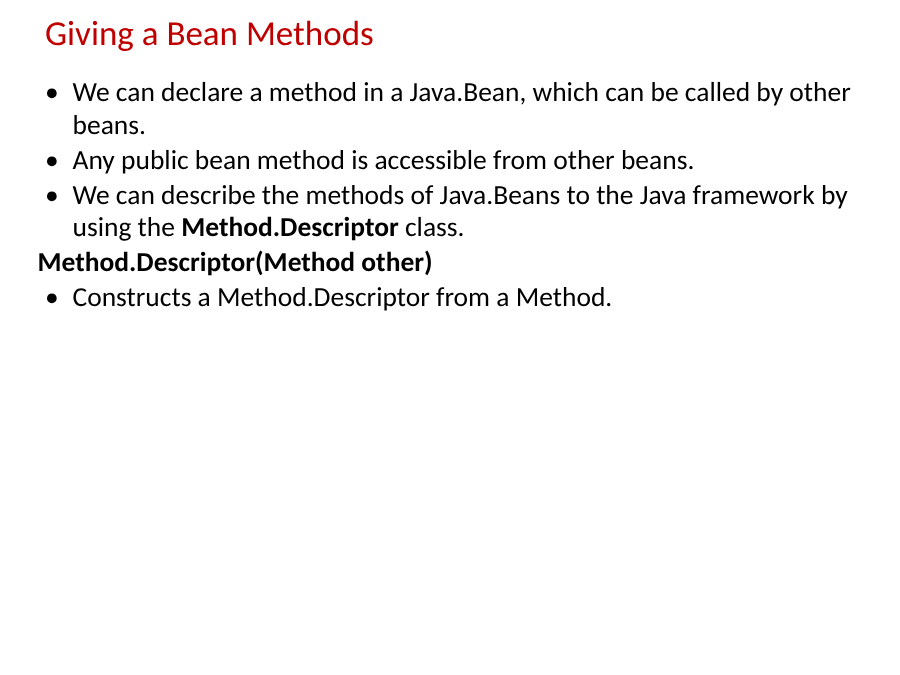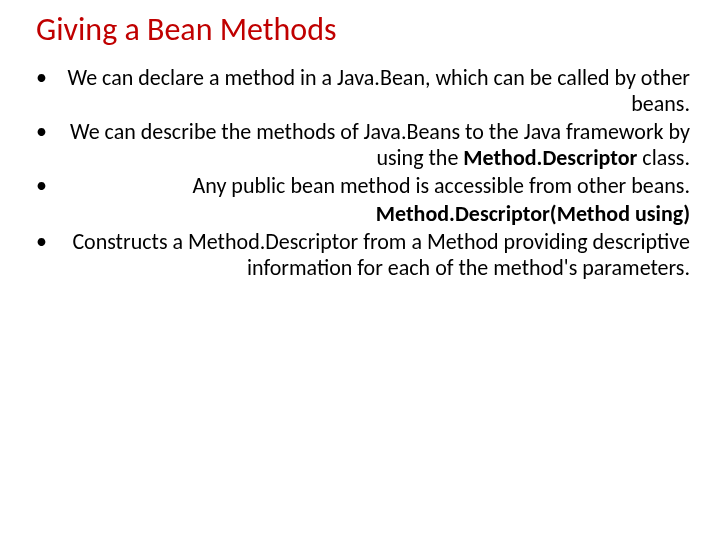--- a/index.html
+++ b/index.html
@@ -12,30 +12,29 @@
     color: #000000;
     overflow: hidden;
   }
   .slide {
     box-sizing: border-box;
     padding: 12px 30px 20px 30px;
     width: 720px;
     height: 540px;
   }
   .title {
-    font-size: 32px;
+    font-size: 28px;
     color: #c00000;
     font-weight: 400;
     margin: 0 0 18px 6px;
     line-height: 1.1;
   }
   .body {
     font-size: 22px;
     line-height: 1.18;
-    text-align: right;
   }
   ul.bullets {
     list-style: none;
     margin: 0;
     padding: 0;
   }
   ul.bullets > li {
     position: relative;
     padding-left: 28px;
     margin: 0 0 2px 0;
@@ -58,27 +57,27 @@
 </style>
 </head>
 <body>
 
 <div class="slide">
   <h1 class="title">Giving a Bean Methods</h1>
 
   <div class="body">
     <ul class="bullets">
       <li>We can declare a method in a Java.Bean, which can be called by other beans.</li>
+      <li>Any public  bean method is accessible from other beans.</li>
       <li>
         <span>We can describe the methods of Java.Beans to the Java framework by using the </span><span class="bold">Method.Descriptor</span><span> class.</span>
       </li>
-      <li>Any public  bean method is accessible from other beans.</li>
     </ul>
 
-    <div class="plain bold"> Method.Descriptor(Method  using)</div>
+    <div class="plain bold"> Method.Descriptor(Method  other)</div>
+
+    <ul class="bullets">
+      <li>Constructs a Method.Descriptor from a Method.</li>
+    </ul>
 
 
-
-    <ul class="bullets">
-      <li>Constructs a Method.Descriptor from a Method providing descriptive information for each of the method's parameters.</li>
-    </ul>
   </div>
 </div>
 
 </body></html>

